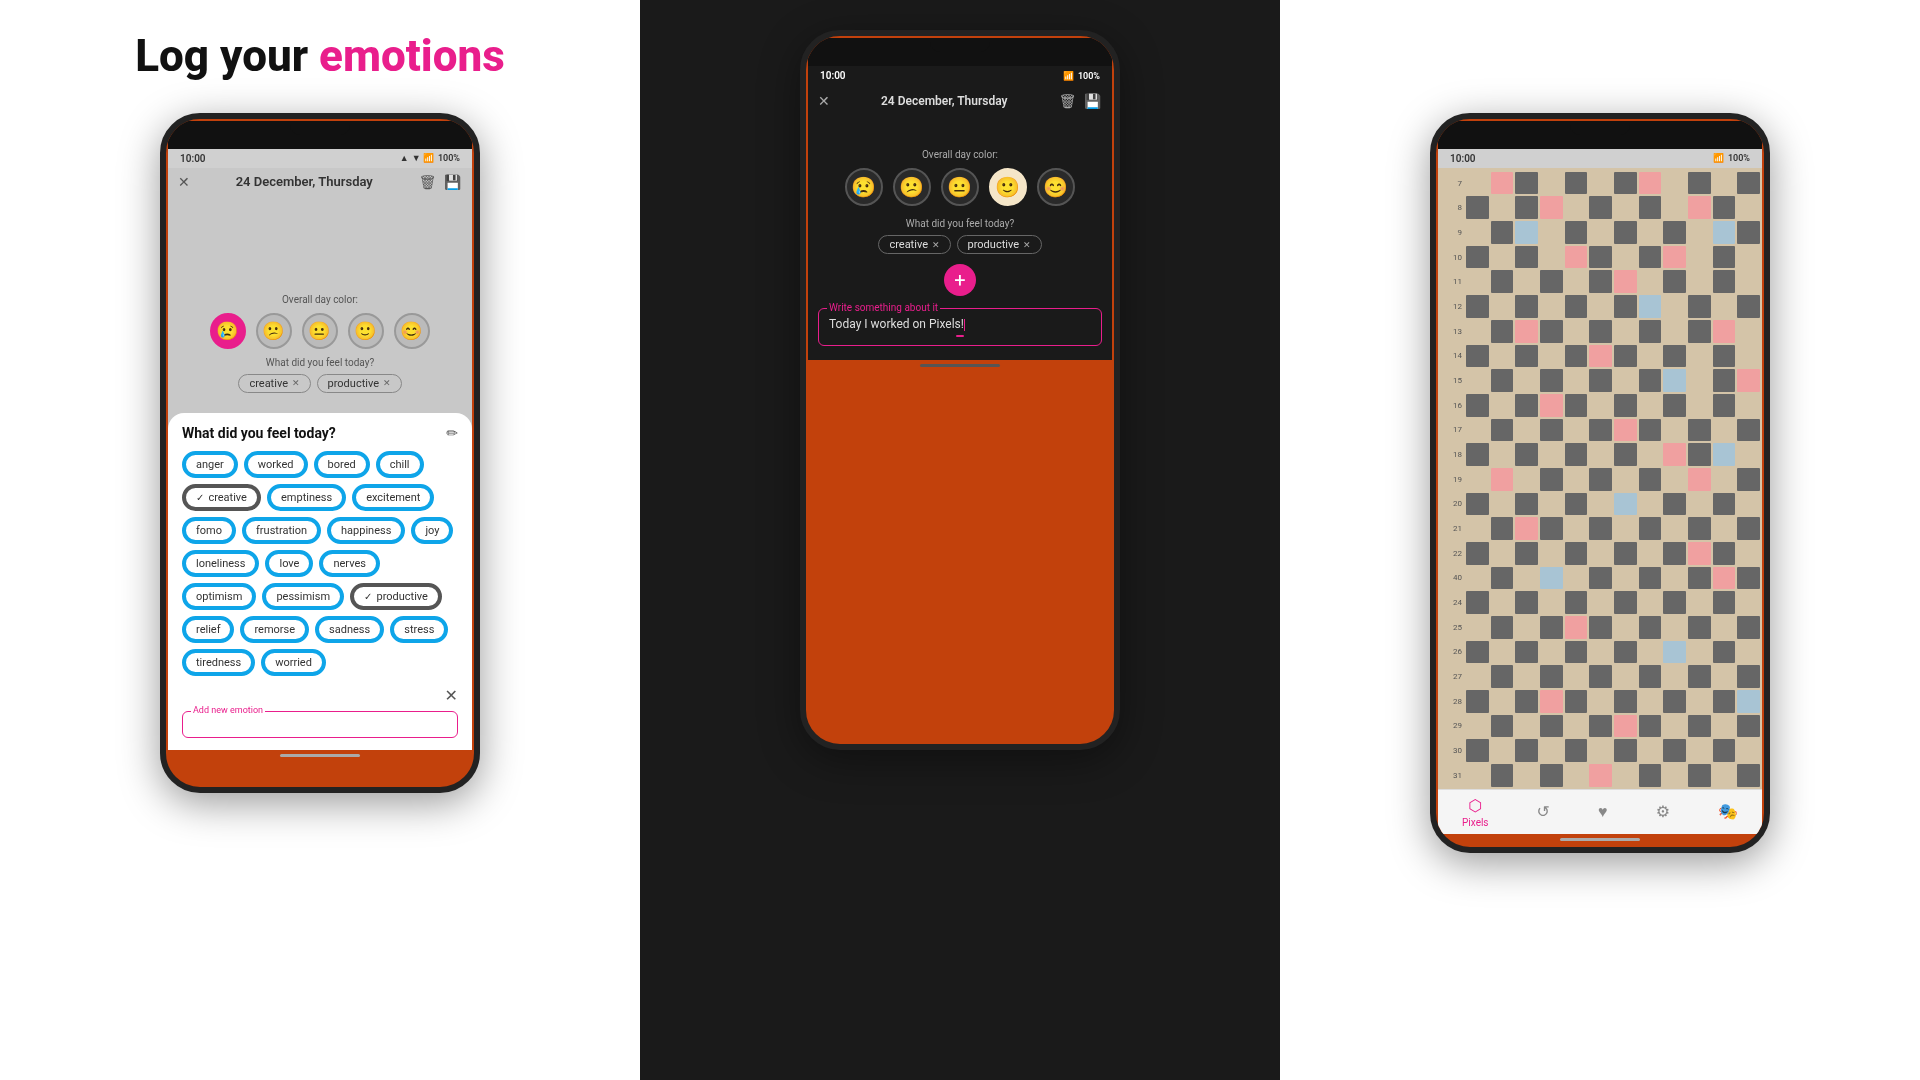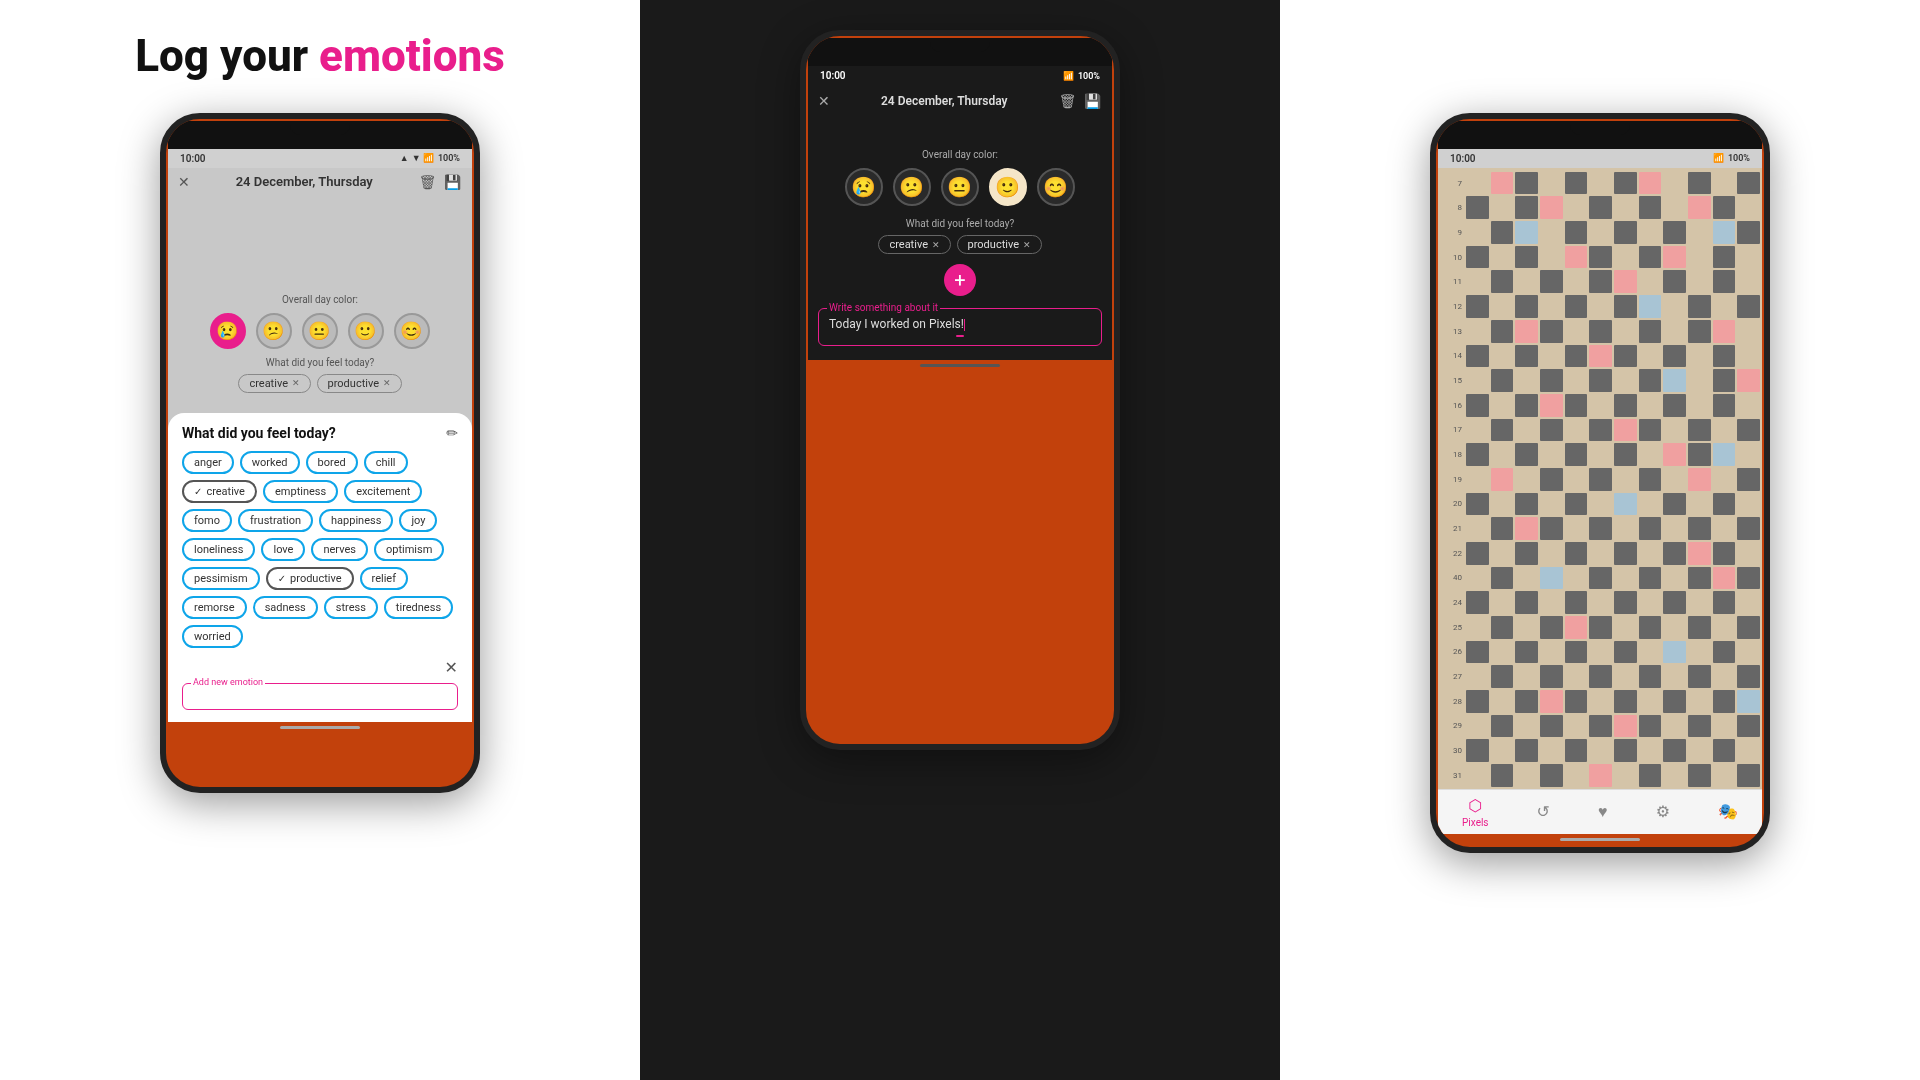--- a/index.html
+++ b/index.html
@@ -138,21 +138,21 @@
     }
     .sheet-title { font-size: 14px; font-weight: 700; color: #111; }
     .edit-icon { font-size: 14px; color: #555; }
     .emotion-grid {
       display: flex;
       flex-wrap: wrap;
       gap: 6px;
       margin-bottom: 10px;
     }
     .emotion-chip {
-      border: 2px solid #0ea5e9;
+      border: 4px solid #0ea5e9;
       border-radius: 20px;
       padding: 3px 10px;
       font-size: 11px;
       color: #333;
       background: #fff;
       display: flex; align-items: center; gap: 4px;
     }
     .emotion-chip.selected { border-color: #555; }
     .check-icon { font-size: 10px; }
     .close-sheet { text-align: right; margin-bottom: 6px; font-size: 16px; color: #555; }

